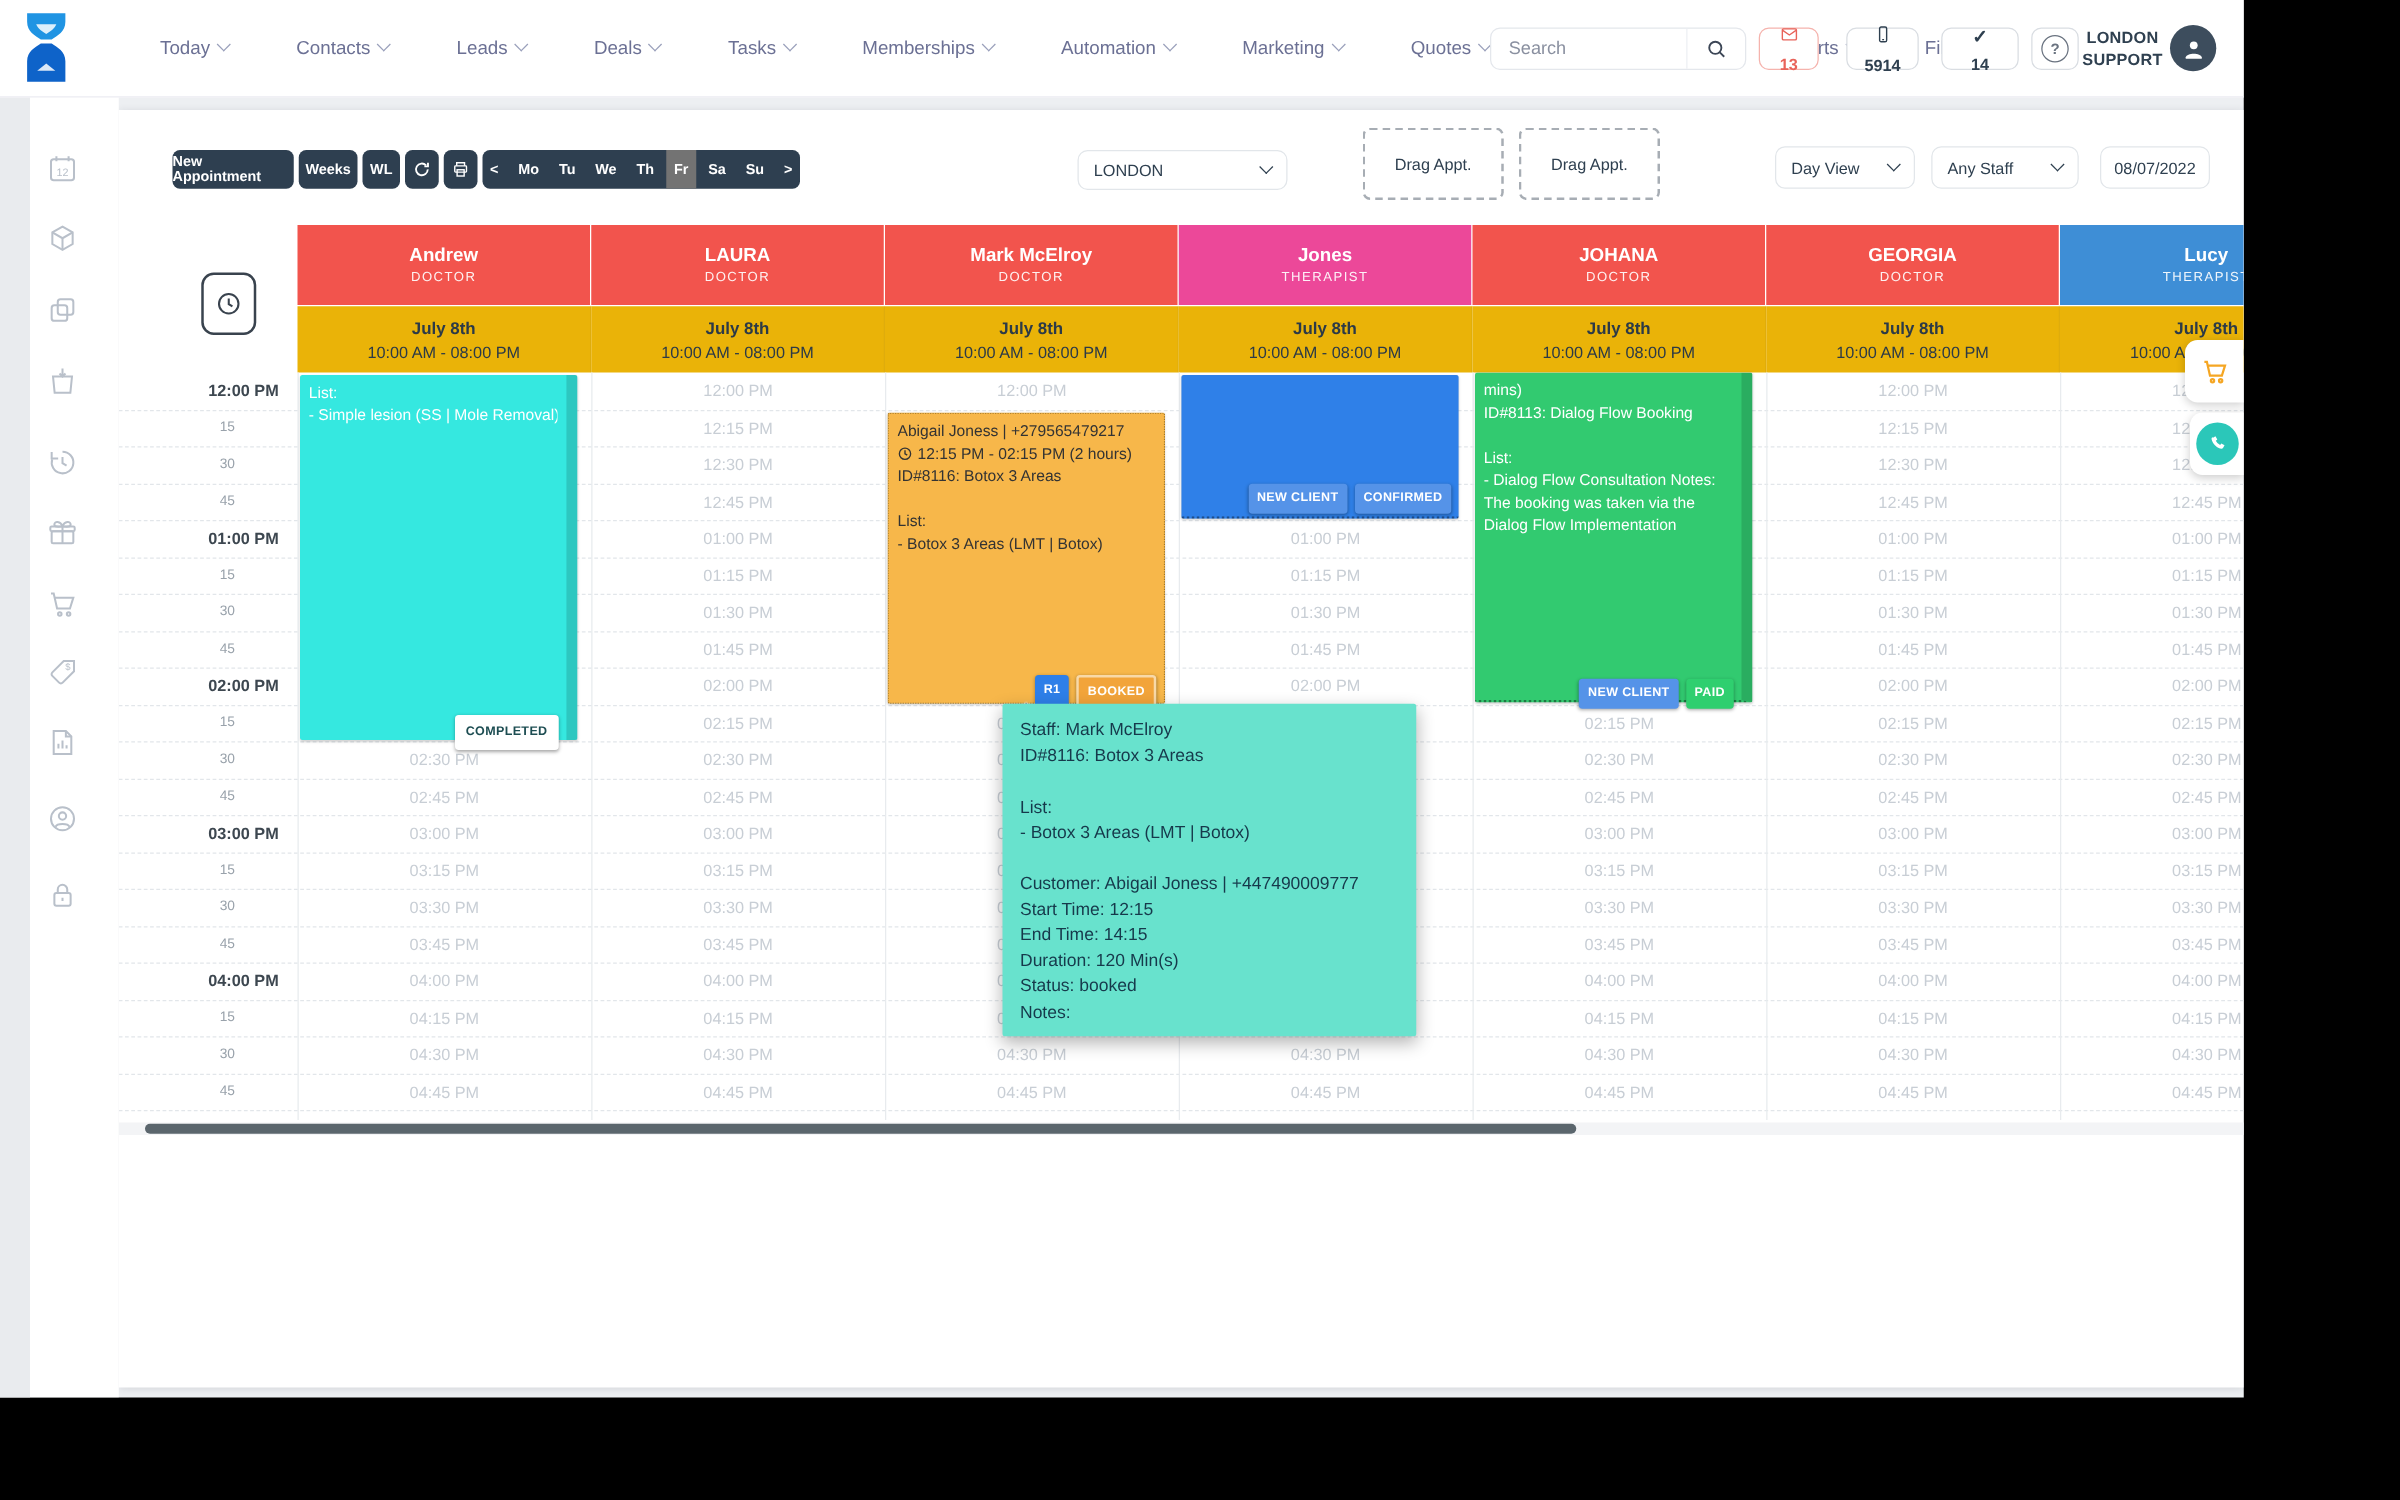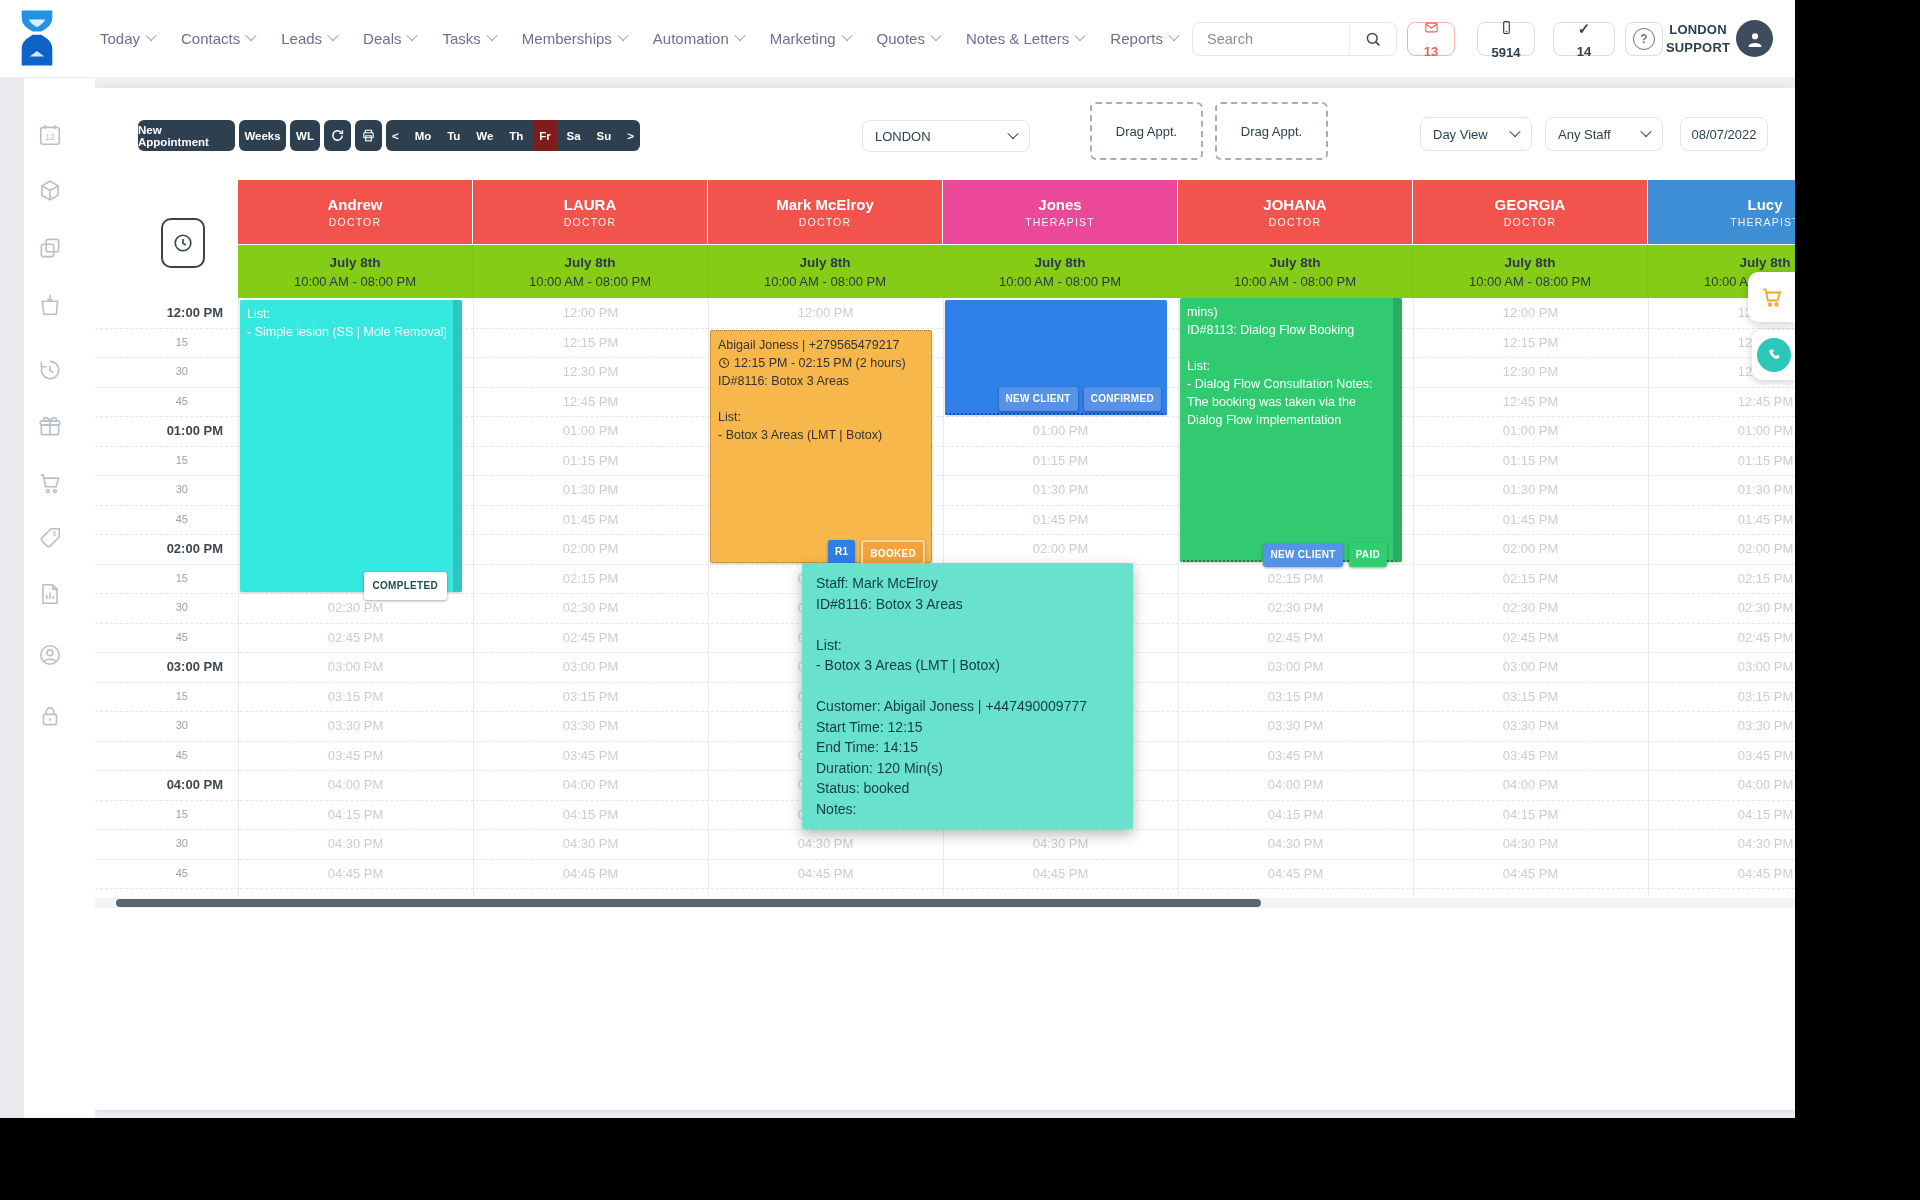--- a/index.html
+++ b/index.html
@@ -3,21 +3,21 @@
 <meta charset="utf-8">
 <style>
   html,body{margin:0;padding:0;background:#000;font-family:"Liberation Sans",sans-serif;}
   #stage{position:relative;width:1920px;height:1200px;background:#000;overflow:hidden;}
   #app{position:absolute;left:0;top:0;width:1795px;height:1118px;background:#edeff2;overflow:hidden;}
 
   
   .topbar{position:absolute;left:0;top:0;width:1795px;height:77px;background:#fff;border-bottom:1px solid #ececf2;z-index:30;}
   .logo{position:absolute;left:16px;top:9px;width:42px;height:58px;}
   .nav{position:absolute;left:100px;top:0;height:77px;display:flex;align-items:center;gap:26px;}
-  .nav-item{display:flex;align-items:center;gap:7px;color:#6b7094;font-size:15px;font-weight:500;cursor:pointer;white-space:nowrap;}
+  .nav-item{display:flex;align-items:center;gap:7px;color:#6b7094;font-size:15px;font-weight:500;cursor:pointer;white-space:nowrap;margin-left:28px;}
   .caret{width:7px;height:7px;border-right:1.6px solid #9aa0bb;border-bottom:1.6px solid #9aa0bb;transform:rotate(45deg) translate(-1px,-1px);margin-top:-3px;}
   .searchbox{position:absolute;left:1192px;top:22px;width:205px;height:34px;border:1px solid #e4e7ec;border-radius:8px;background:#fff;display:flex;align-items:center;box-sizing:border-box;}
   .search-text{flex:1;padding-left:14px;font-size:14.5px;color:#8a90a0;}
   .search-iconcell{width:46px;height:100%;border-left:1px solid #edeff3;display:flex;align-items:center;justify-content:center;}
   .tb-badge{position:absolute;top:22px;height:34px;border-radius:8px;background:#fff;display:flex;align-items:center;justify-content:center;gap:6px;font-size:13px;font-weight:bold;box-sizing:border-box;flex-direction:column;}
   .badge-mail{left:1407px;width:48px;border:1px solid #f5b3ad;color:#e8635a;}
   .badge-phone{left:1477px;width:58px;border:1px solid #d9dde2;color:#2f4050;}
   .badge-check{left:1553px;width:62px;border:1px solid #d9dde2;color:#2f4050;}
   .badge-help{left:1625px;width:38px;border:1px solid #d9dde2;color:#6a7380;}
   .help-circle{width:20px;height:20px;border:1.5px solid #6a7380;border-radius:50%;display:flex;align-items:center;justify-content:center;font-size:12px;font-weight:bold;}
@@ -31,31 +31,31 @@
   .side-icon{position:absolute;left:37px;width:26px;height:26px;color:#b9c0ca;cursor:pointer;}
   .side-icon svg{width:26px;height:26px;}
 
   
   .card{position:absolute;left:95px;top:88px;width:1700px;height:1022px;background:#fff;box-shadow:0 1px 6px rgba(31,45,61,.12);z-index:5;}
 
   
   .btn-dark{position:absolute;top:120px;height:31px;background:#2e3f50;color:#fff;border-radius:6px;font-size:11.5px;font-weight:bold;display:flex;align-items:center;justify-content:center;cursor:pointer;z-index:10;box-sizing:border-box;}
   .daybar{position:absolute;left:386px;top:120px;width:254px;height:31px;background:#2e3f50;border-radius:6px;display:flex;align-items:stretch;justify-content:space-between;z-index:10;overflow:hidden;}
   .day-item{display:flex;align-items:center;justify-content:center;padding:0 6px;color:#fff;font-size:11.5px;font-weight:bold;cursor:pointer;}
-  .day-item.active{background:#7f1d1d;}
+  .day-item.active{background:#737373;}
   .sel{position:absolute;background:#fff;border:1px solid #e2e6ea;border-radius:8px;display:flex;align-items:center;justify-content:space-between;padding:0 12px;font-size:13px;color:#2f4050;font-weight:500;box-sizing:border-box;cursor:pointer;z-index:10;}
   .sel .caret{border-color:#2f4050;}
   .dragbox{position:absolute;top:102px;width:113px;height:58px;border:2px dashed #a7adb4;border-radius:6px;background:#fff;display:flex;align-items:center;justify-content:center;font-size:13px;color:#2f4050;font-weight:500;box-sizing:border-box;z-index:10;cursor:grab;}
 
   
   #calClip{position:absolute;left:95px;top:180px;width:1700px;height:716px;overflow:hidden;z-index:6;}
   .col-head{position:absolute;top:0;height:64px;display:flex;flex-direction:column;align-items:center;justify-content:center;gap:3px;color:#fff;cursor:pointer;}
   .col-name{font-size:15px;font-weight:bold;white-space:nowrap;}
   .col-role{font-size:10.5px;letter-spacing:1.2px;opacity:.92;}
-  .col-sub{position:absolute;top:65px;height:53px;background:#84cc16;border-right:1px solid rgba(47,64,80,.06);display:flex;flex-direction:column;align-items:center;justify-content:center;gap:4px;color:#2c3a47;box-sizing:border-box;}
+  .col-sub{position:absolute;top:65px;height:53px;background:#eab308;border-right:1px solid rgba(47,64,80,.06);display:flex;flex-direction:column;align-items:center;justify-content:center;gap:4px;color:#2c3a47;box-sizing:border-box;}
   .col-date{font-size:13.5px;font-weight:bold;white-space:nowrap;}
   .col-hours{font-size:13px;font-weight:500;white-space:nowrap;}
   .vline{position:absolute;top:118px;height:598px;width:1px;background:#e8ebee;}
   .rowline{position:absolute;left:0;width:1700px;height:0;border-top:1px dashed #e2e6ea;}
   .cell-label{position:absolute;text-align:center;font-size:13px;color:#c8ced5;font-weight:500;z-index:1;cursor:pointer;}
   .gut-hour{position:absolute;left:0;width:128px;text-align:right;font-size:13px;font-weight:bold;color:#3d4750;}
   .gut-minor{position:absolute;left:0;width:93px;text-align:right;font-size:11px;color:#99a2ab;font-weight:500;}
   .clockbox{position:absolute;left:66px;top:38px;width:40px;height:46px;border:2px solid #39434e;border-radius:10px;display:flex;align-items:center;justify-content:center;color:#39434e;}
   .appt{position:absolute;border-radius:2px;padding:5px 7px;box-sizing:border-box;font-size:12.5px;font-weight:500;line-height:18px;z-index:5;box-shadow:0 1px 2px rgba(0,0,0,.18);cursor:pointer;}
   .appt.strip{border-right:9px solid rgba(0,0,0,.14);}

